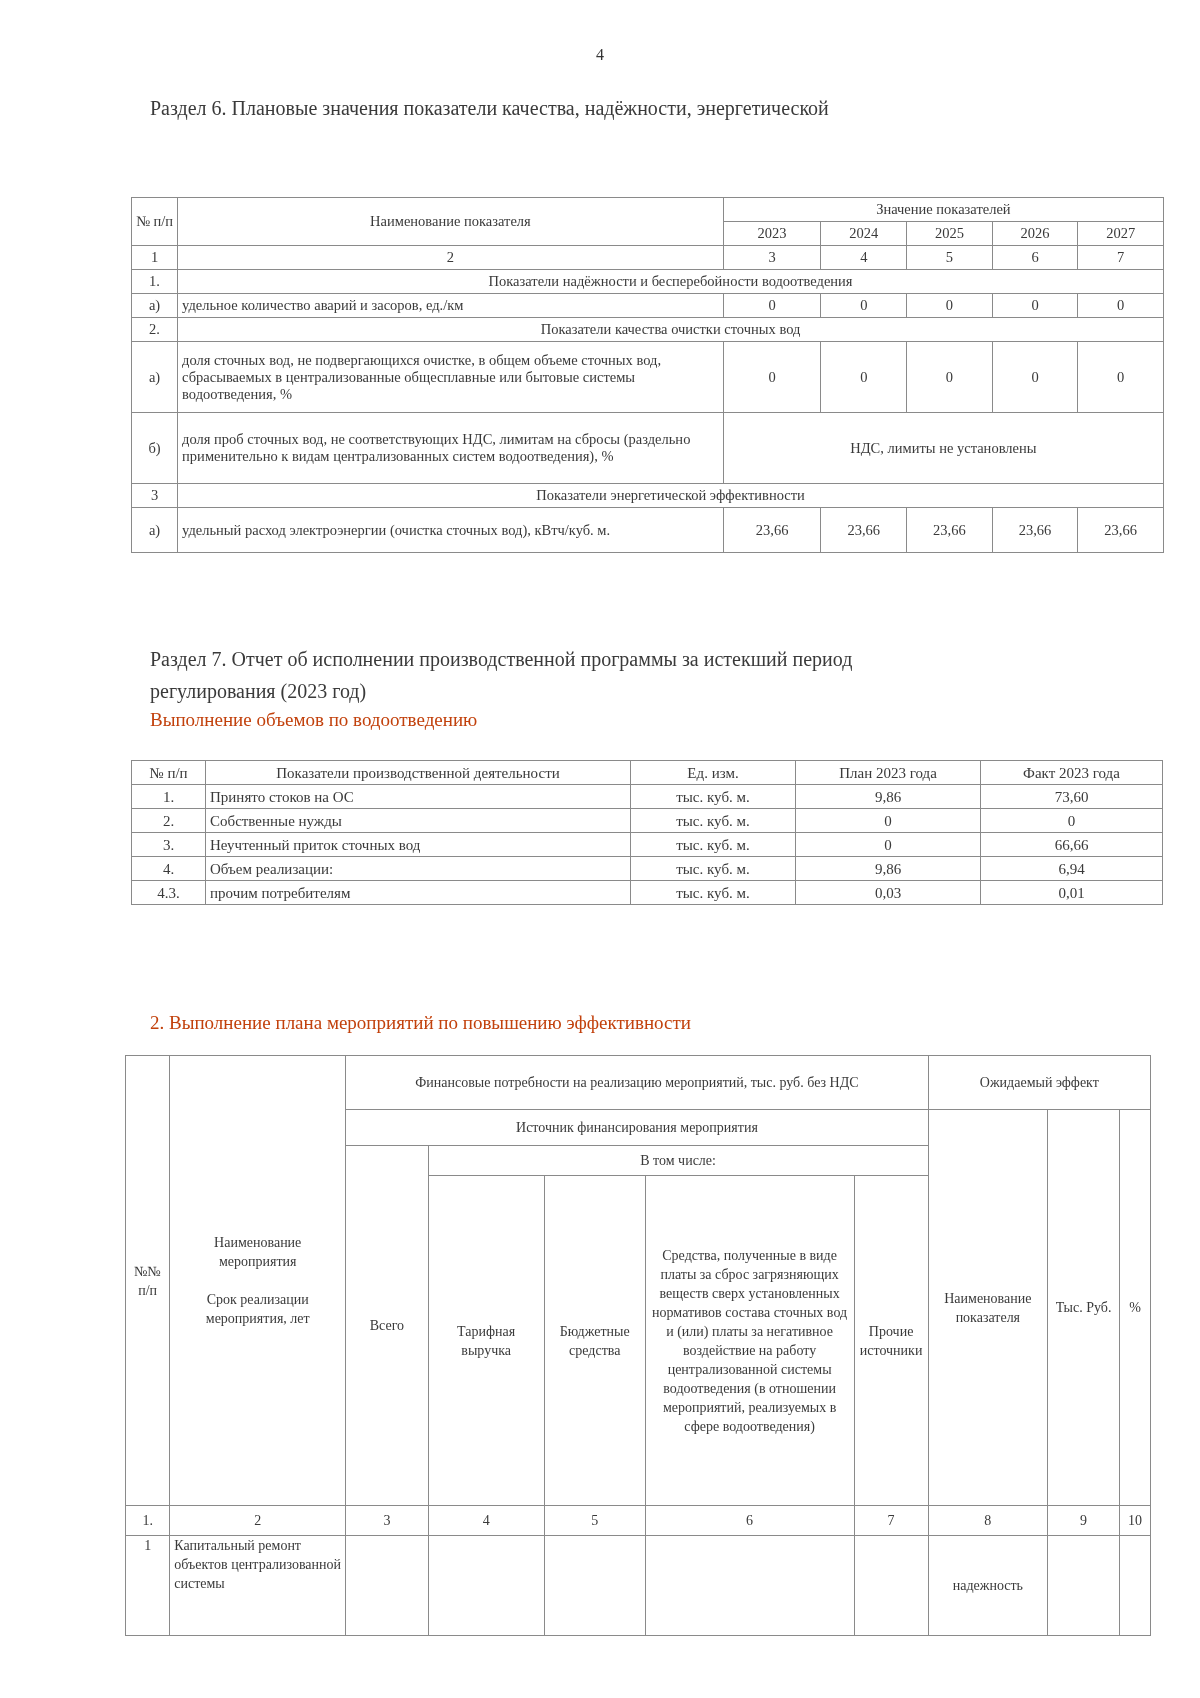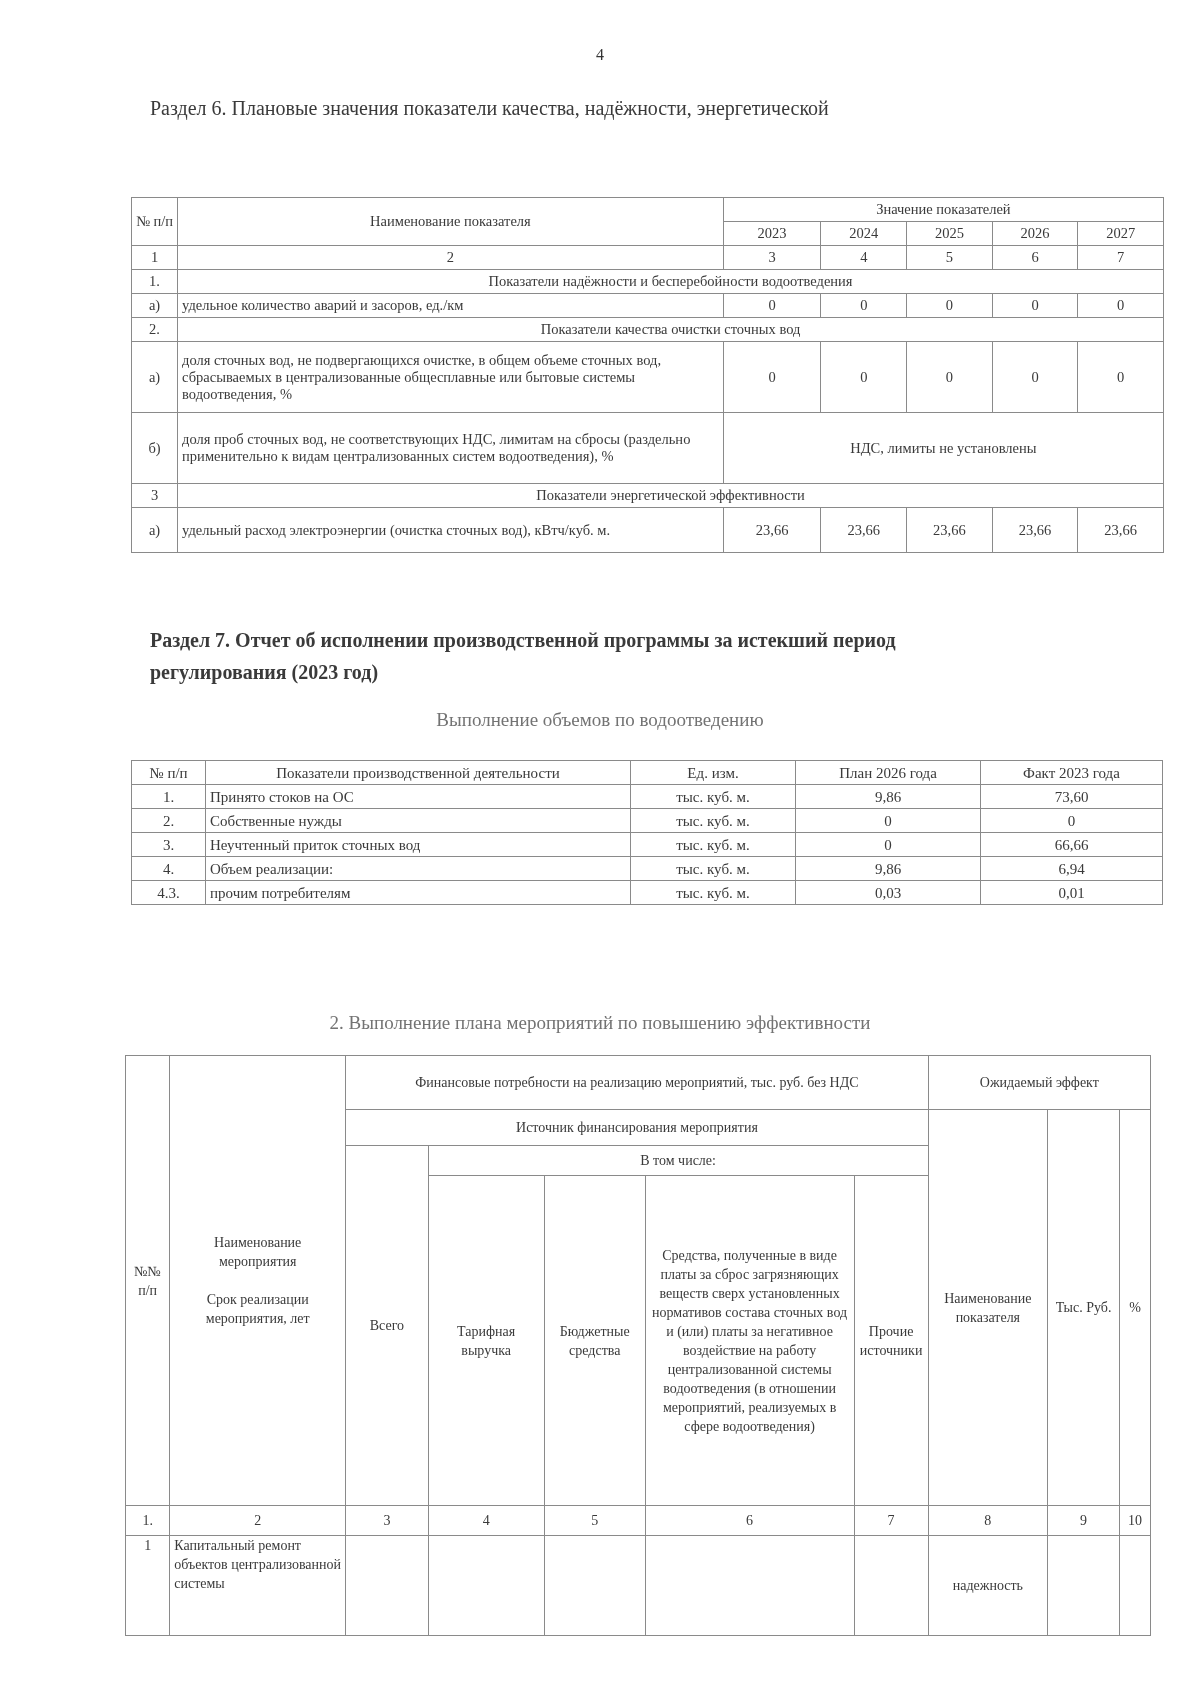--- a/index.html
+++ b/index.html
@@ -3,21 +3,21 @@
 <meta charset="utf-8">
 <style>
   html, body { margin: 0; padding: 0; background: #ffffff; }
   body {
     width: 1200px; height: 1698px; position: relative; overflow: hidden;
     font-family: "Liberation Serif", "DejaVu Serif", serif; color: #333;
   }
   .abs { position: absolute; }
   .page-num { left: 0; width: 1200px; top: 46px; text-align: center; font-size: 16px; }
   .h1 { left: 150px; width: 900px; font-size: 20px; line-height: 32px; color: #3a3a3a; }
-  .h2 { left: 150px; width: 900px; text-align: center; font-size: 19px; line-height: 30px; color: #737373; }
+  .h2 { left: 150px; width: 900px; font-size: 19px; line-height: 30px; color: #c2410c; }
   table { border-collapse: collapse; position: absolute; table-layout: fixed; }
   td, th { border: 1.5px solid #8a8a8a; font-weight: normal; padding: 0 4px; color: #3a3a3a; }
   .c { text-align: center; }
   .l { text-align: left; }
   
   #t1 { left: 131px; top: 197px; width: 1033px; font-size: 14.5px; }
   #t1 td, #t1 th { height: 23px; line-height: 17px; }
   #t1 .tall td { height: 70px; }
   #t1 .mid td { height: 44px; }
   
@@ -108,40 +108,40 @@
     <td class="l">удельный расход электроэнергии (очистка сточных вод), кВтч/куб. м.</td>
     <td class="c">23,66</td>
     <td class="c">23,66</td>
     <td class="c">23,66</td>
     <td class="c">23,66</td>
     <td class="c">23,66</td>
   </tr>
 </tbody>
   </table>
 
-<div class="abs h1" style="top:624px;font-weight:bold;">
+<div class="abs h1" style="top:643px;">
   <div>Раздел 7. Отчет об исполнении производственной программы за истекший период</div>
   <div>регулирования (2023 год)</div>
 </div>
 <div class="abs h2" style="top:705px;">Выполнение объемов по водоотведению</div>
 
 <table id="t2">
   <colgroup>
     <col style="width:74px">
       <col style="width:425px">
       <col style="width:165px">
       <col style="width:185px">
       <col style="width:182px">
   </colgroup>
   <thead>
     <tr id="t2-head">
         <th class="c">№ п/п</th>
         <th class="c">Показатели производственной деятельности</th>
         <th class="c">Ед. изм.</th>
-        <th class="c">План 2026 года</th>
+        <th class="c">План 2023 года</th>
         <th class="c">Факт 2023 года</th>
       </tr>
   </thead>
   <tbody id="t2-body">
       <tr>
         <td class="c">1.</td>
         <td class="l">Принято стоков на ОС</td>
         <td class="c">тыс. куб. м.</td>
         <td class="c">9,86</td>
         <td class="c">73,60</td>

